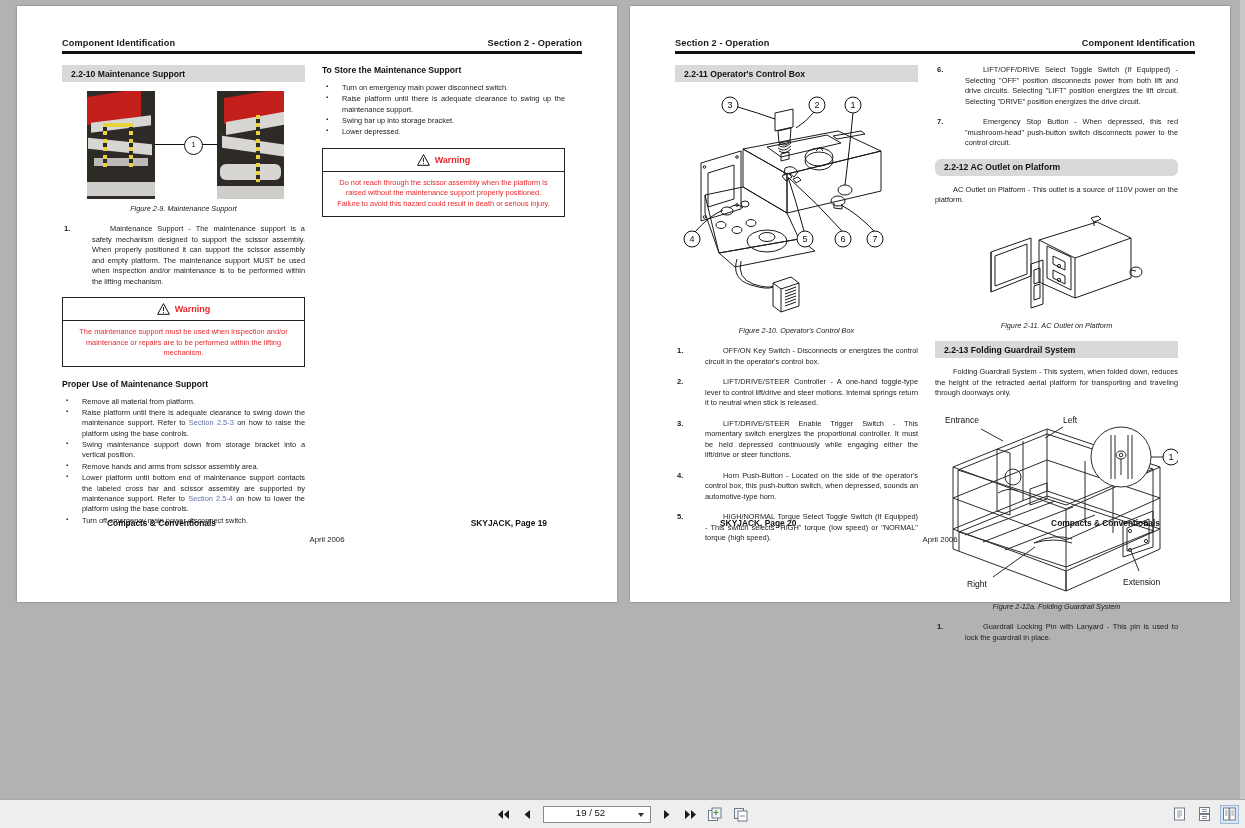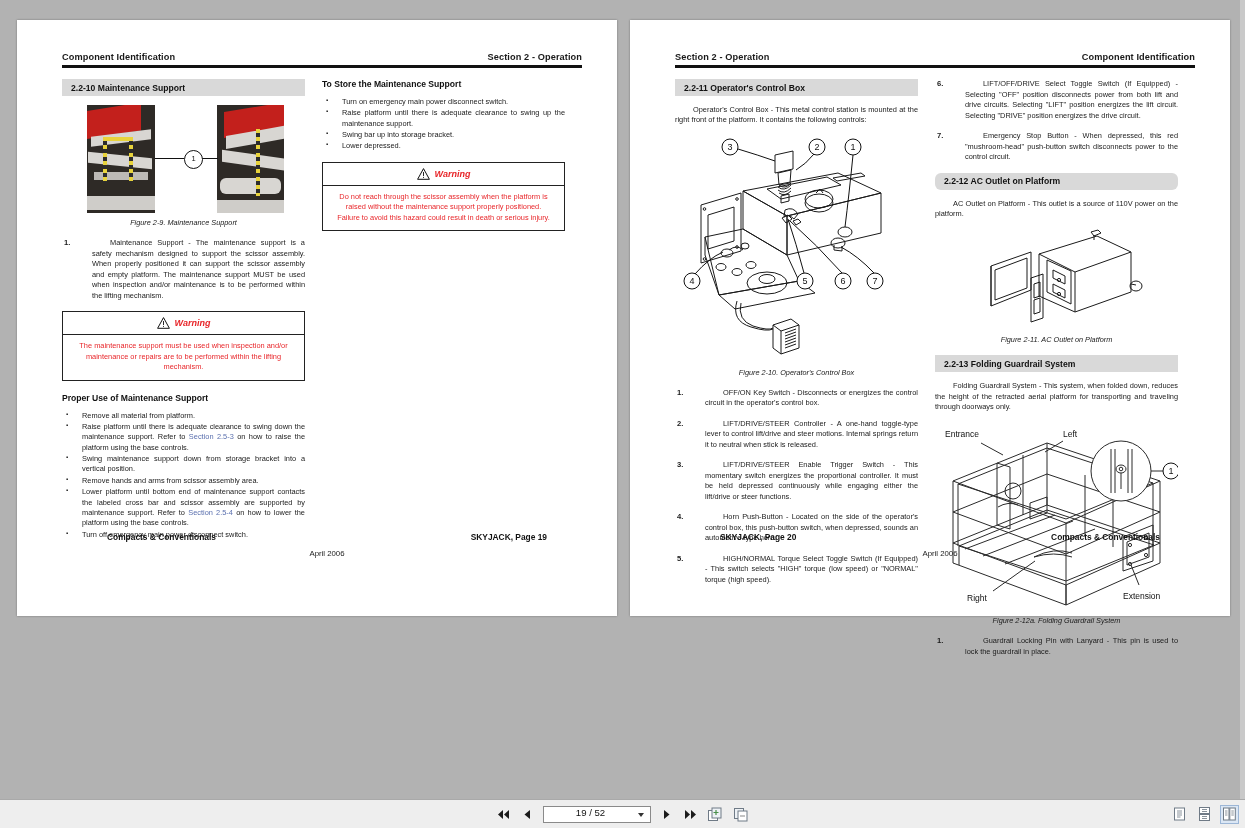--- a/index.html
+++ b/index.html
@@ -18,21 +18,21 @@
   #pages-area {
     position: absolute;
     left: 0; top: 0;
     width: 1245px;
     height: 800px;
     background: #b2b2b2;
     overflow: hidden;
   }
   .page {
     position: absolute;
-    top: 20px;
+    top: 6px;
     width: 600px;
     height: 596px;
     background: #ffffff;
     box-shadow: 0 0 2px rgba(0,0,0,.35);
   }
   #page-left  { left: 17px; }
   #page-right { left: 630px; }
 
   .page-inner {
     position: absolute;
@@ -136,21 +136,20 @@
     border-bottom: 1px solid #222;
     text-align: center;
     padding: 5px 0 5px 0;
     font-size: 9px;
     font-weight: bold;
     color: #e8262a;
     display: flex;
     align-items: center;
     justify-content: center;
     gap: 5px;
-    font-style: italic;
   }
   .warn-tri { display: block; }
   .warnbox .wbody {
     text-align: center;
     color: #e8262a;
     font-size: 7.4px;
     line-height: 1.42;
     padding: 6px 8px 7px 8px;
   }
 
@@ -418,23 +417,20 @@
           <span>Section 2 - Operation</span>
           <span>Component Identification</span>
         </div>
         <div class="rule"></div>
 
         <div class="cols">
 
           <div class="col">
             <div class="sec-head">2.2-11  Operator's Control Box</div>
 
-            <p class="body">
-              <span class="bold">Operator's Control Box</span><span> - This metal control station is mounted at the right front of the platform.  It contains the following controls:</span>
-            </p>
 
             <div class="figbox" style="height:230px;">
               <svg width="243" height="230" viewBox="0 0 243 230">
                 <g fill="none" stroke="#1a1a1a" stroke-width="1">
 
                   <path d="M68 58 L163 40 L206 60 L112 83 Z"></path>
 
                   <path d="M206 60 L206 100 L112 122 L112 83 Z"></path>
 
                   <path d="M68 58 L68 96 L112 122 L112 83 Z"></path>

